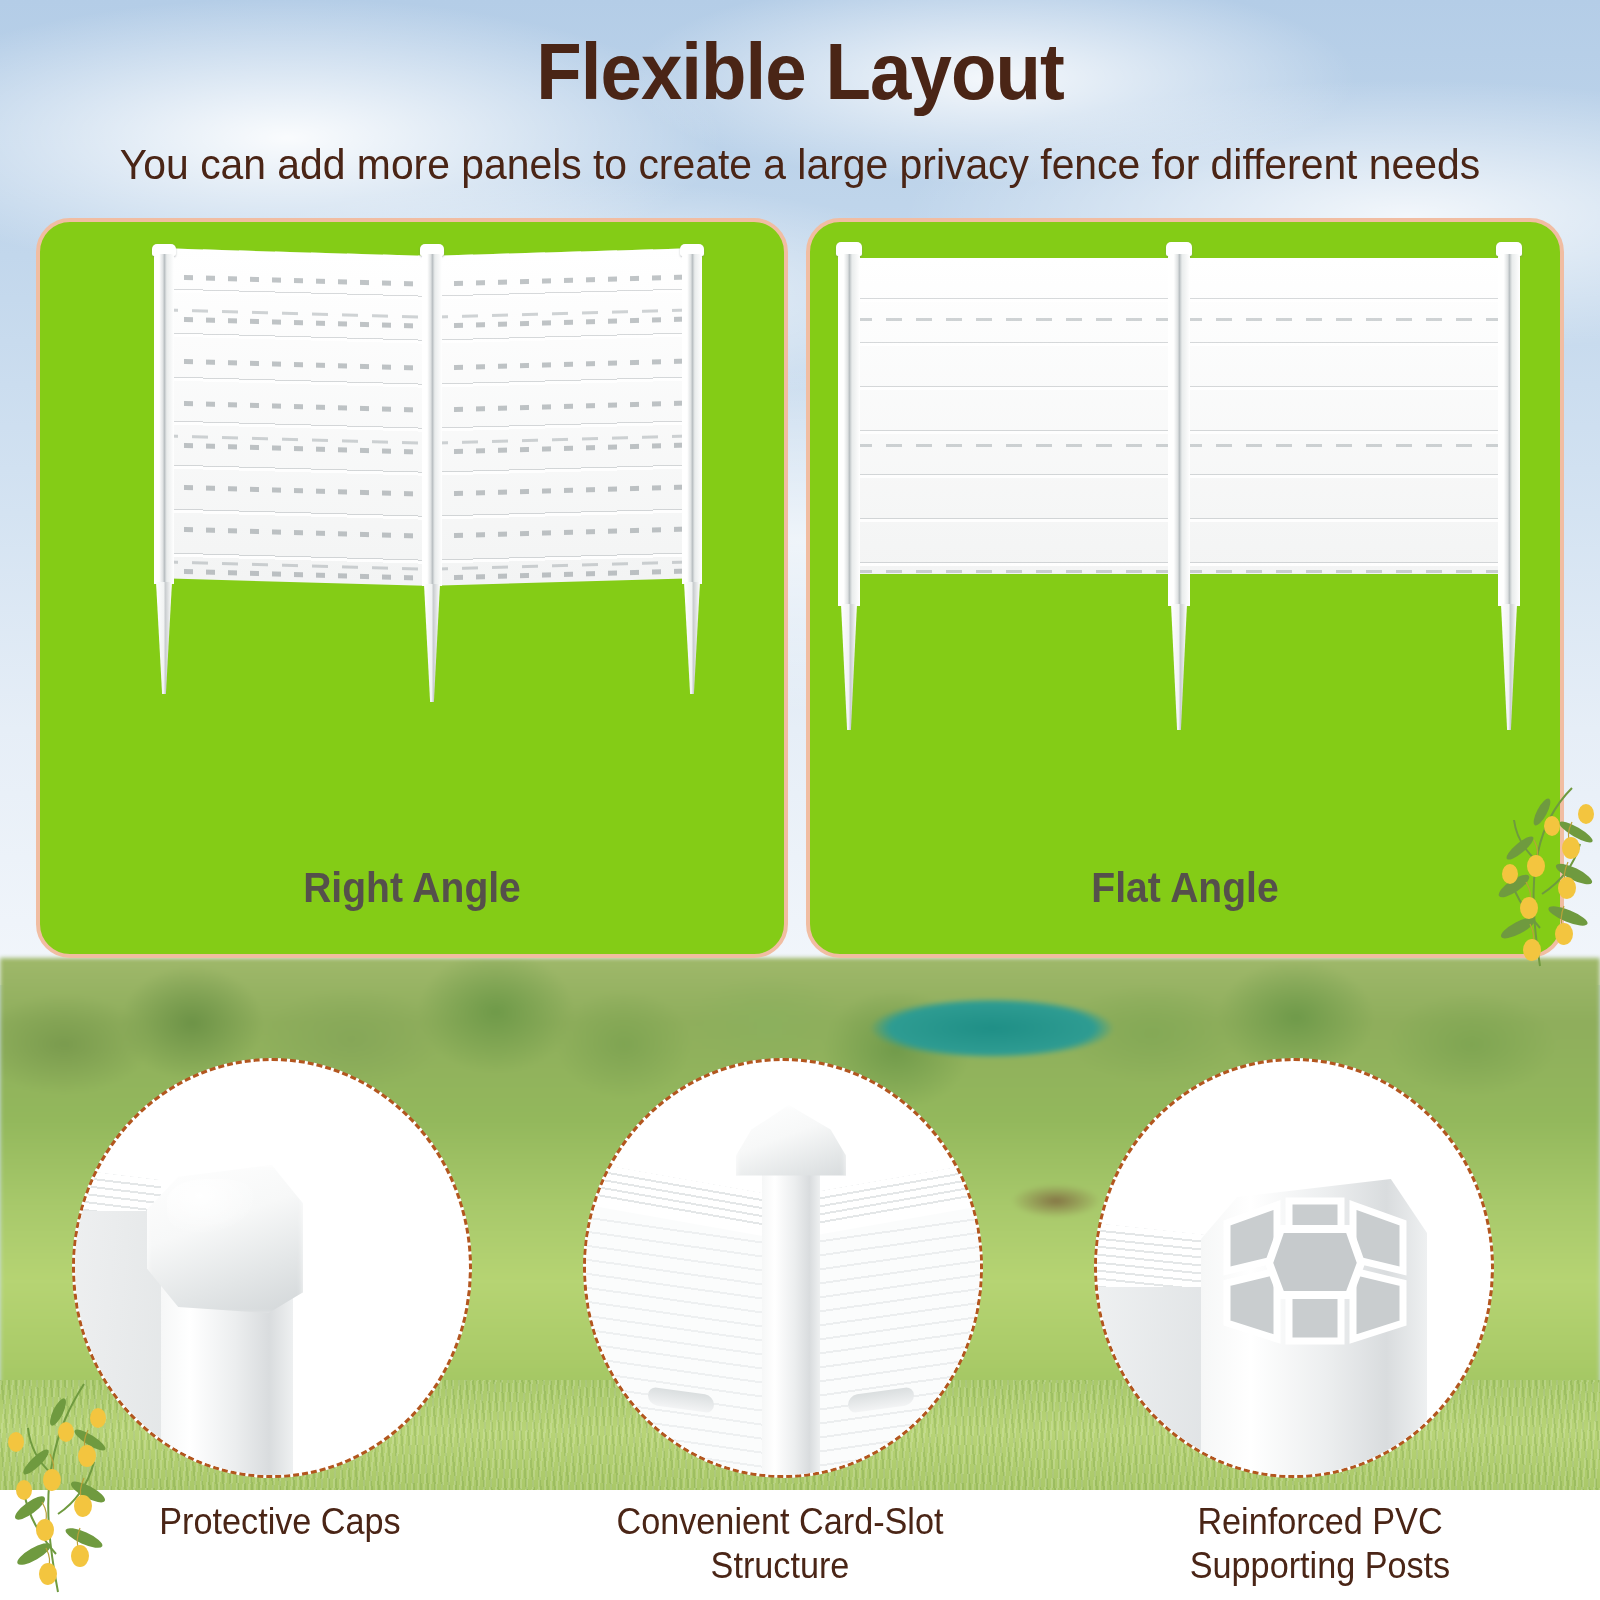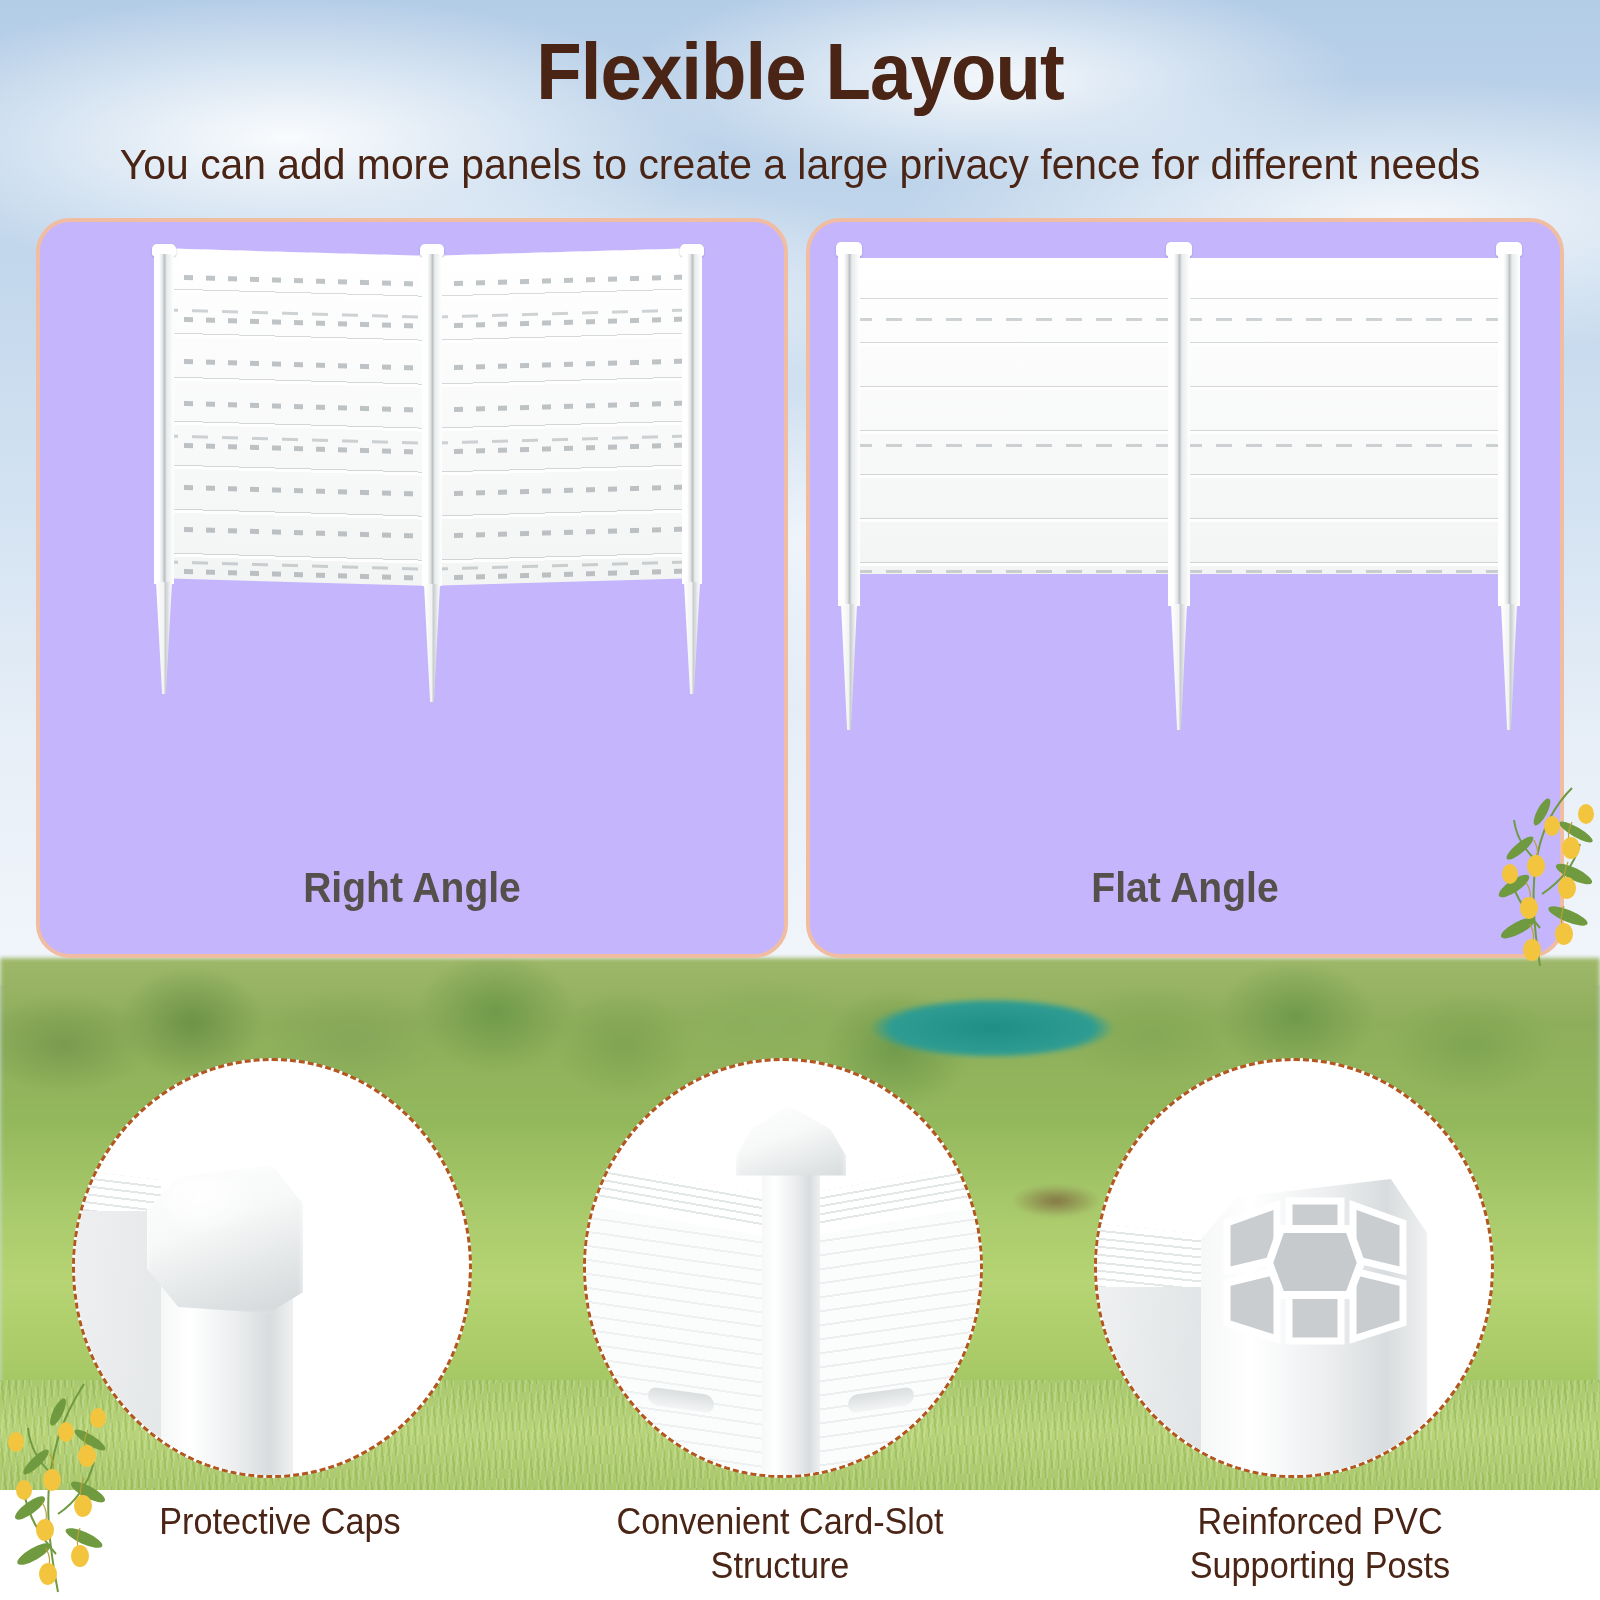--- a/index.html
+++ b/index.html
@@ -66,21 +66,21 @@
   }
   .subtitle{
     position:absolute; left:0; top:140px; width:1600px; text-align:center;
     font-size:43px; color:#4a2516; font-weight:400;
     transform:scaleX(.95); transform-origin:50% 50%;
   }
 
   
   .card{
     position:absolute; top:218px; height:740px;
-    background:#c4b5fd; border:4px solid #f1bda2; border-radius:34px;
+    background:#84cc16; border:4px solid #f1bda2; border-radius:34px;
     overflow:hidden;
   }
   #card-left { left:36px;  width:752px; }
   #card-right{ left:806px; width:758px; }
   .card-caption{
     position:absolute; left:0; bottom:42px; width:100%;
     text-align:center; font-size:42px; font-weight:bold; color:#55504b;
     transform:scaleX(.93); transform-origin:50% 50%;
   }
 

